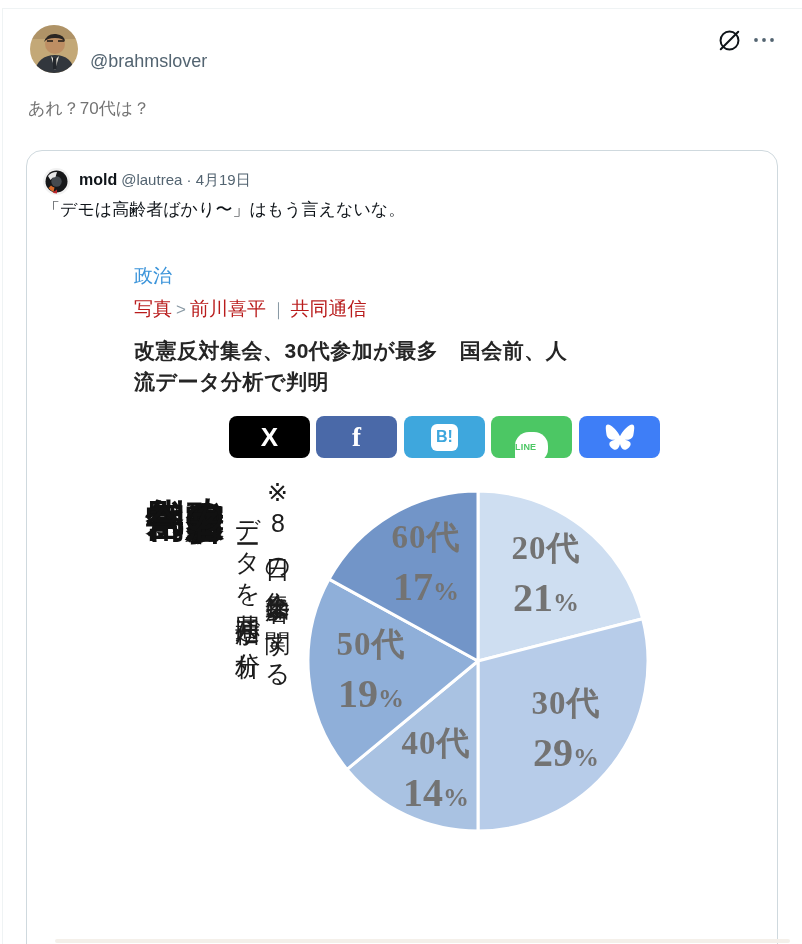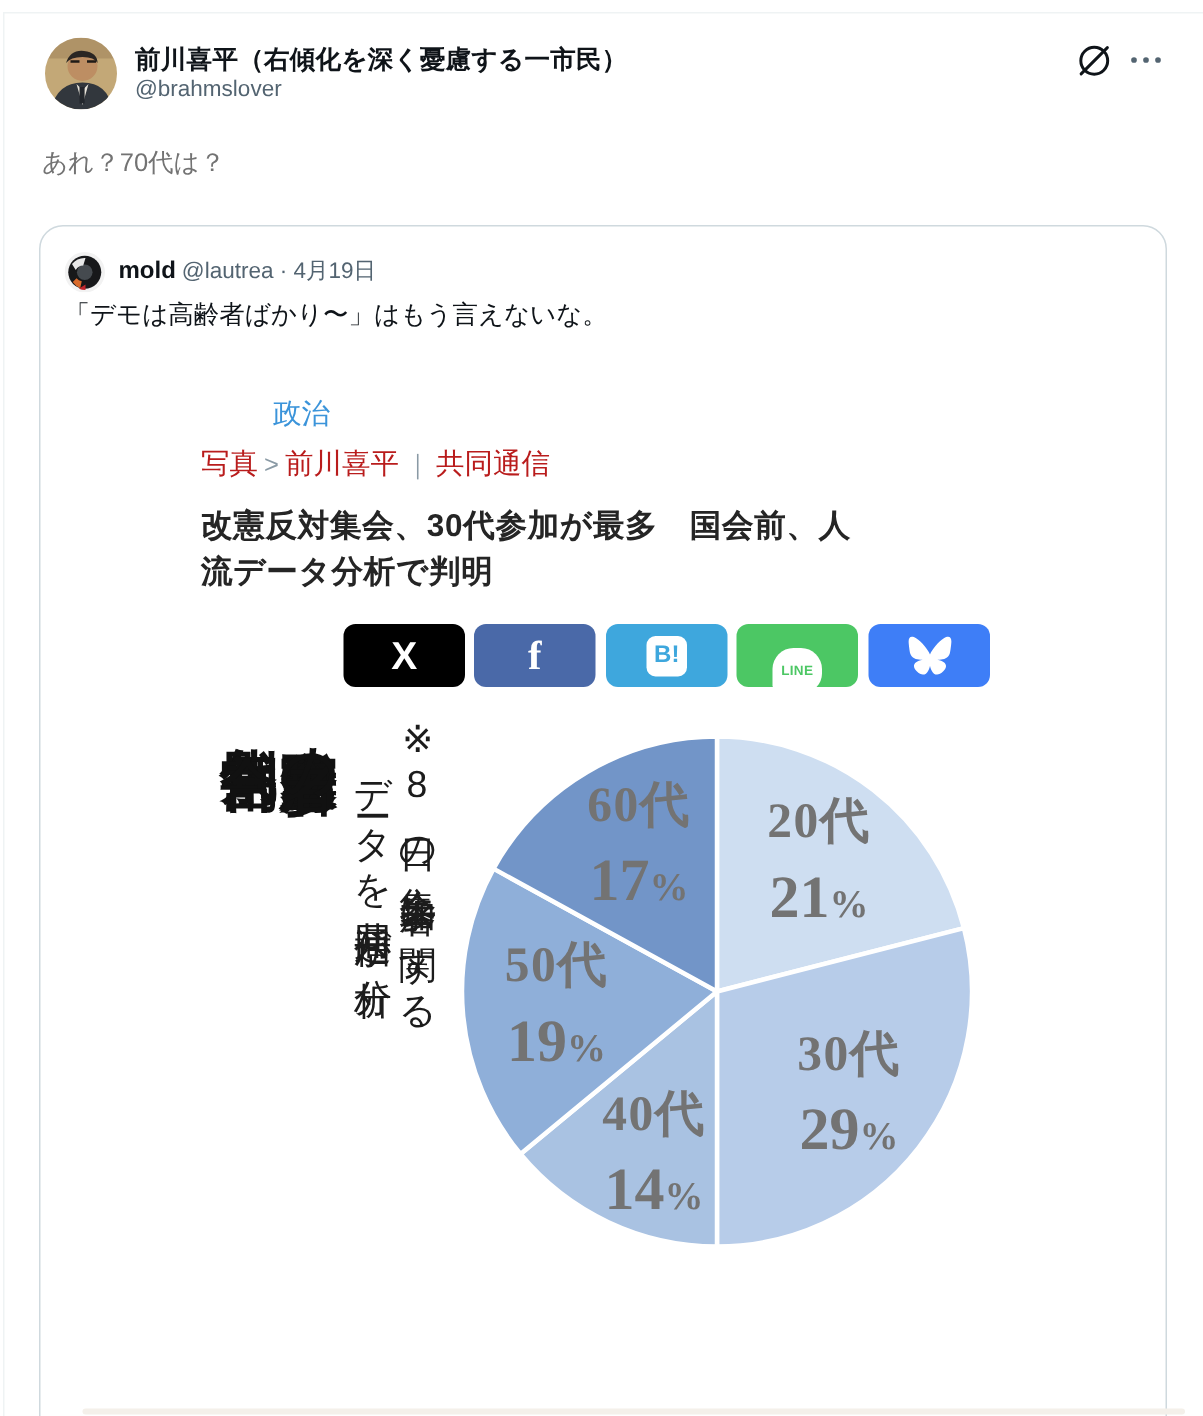--- a/index.html
+++ b/index.html
@@ -12,53 +12,53 @@
   .abs { position:absolute; }
 
   
   .top-divider { left:2px; top:8px; width:800px; height:1px; background:#eff3f4; }
   .left-divider { left:2px; top:8px; width:1px; height:936px; background:#eff3f4; }
   .bottom-strip { left:55px; top:939px; width:735px; height:4px; background:#f4f0ea; border-radius:3px; }
 
   
   .avatar-main { left:30px; top:25px; width:48px; height:48px; border-radius:50%; overflow:hidden; }
   .display-name { left:90px; top:28px; font-size:17px; font-weight:700; color:#0f1419; letter-spacing:.2px; }
-  .handle { left:90px; top:51px; font-size:15px; color:#536471; }
+  .handle { left:90px; top:51px; font-size:18px; color:#536471; }
   .grok-btn { left:714px; top:26px; width:30px; height:28px; display:flex; align-items:center; justify-content:center; cursor:pointer; background:none; border:none; }
   .more-btn { left:748px; top:26px; width:32px; height:28px; display:flex; align-items:center; justify-content:center; cursor:pointer; background:none; border:none; }
   .tweet-text { left:28px; top:97px; font-size:17px; color:#737373; }
 
   
   .quote-card {
     left:26px; top:150px; width:752px; height:926px;
     border:1px solid #cfd9de; border-radius:16px; background:#ffffff; cursor:pointer;
   }
   .q-avatar { left:16px; top:17px; width:27px; height:27px; border-radius:50%; overflow:hidden; }
   .q-name { left:52px; top:20px; font-size:16px; font-weight:700; color:#0f1419; }
   .q-meta { font-size:15px; font-weight:400; color:#536471; margin-left:4px; }
   .q-text { left:16px; top:47px; font-size:17px; color:#0f1419; }
 
   
-  .art-category { left:107px; top:112px; font-size:19px; color:#3b94da; cursor:pointer;margin-left:48px; }
+  .art-category { left:107px; top:112px; font-size:19px; color:#3b94da; cursor:pointer; }
   .art-breadcrumb { left:107px; top:145px; font-size:19px; color:#3b94da; }
   .art-breadcrumb .sep { color:#8a9aa5; font-size:17px; padding:0 4px; }
   .art-breadcrumb a { color:#b91c1c; text-decoration:none; cursor:pointer;font-family:Liberation Serif, serif; }
   .art-headline { left:107px; top:184px; width:560px; font-size:21px; font-weight:700;
                   line-height:31px; color:#252525; white-space:pre-line; letter-spacing:.5px; }
 
   
   .share-btn { top:265px; width:81px; height:42px; border:none; border-radius:8px;
                display:flex; align-items:center; justify-content:center; cursor:pointer; color:#fff; }
   .share-x { left:202px; } .share-fb { left:289px; } .share-ht { left:377px; }
   .share-ln { left:464px; } .share-bs { left:552px; }
   .glyph-x { font-size:26px; font-weight:800; color:#fff; font-family:"Liberation Sans",sans-serif; }
   .glyph-f { font-size:27px; font-weight:700; color:#fff; font-family:"Liberation Serif",serif; }
   .ht-box { width:27px; height:27px; background:#fff; border-radius:6px; display:flex; align-items:center; justify-content:center; }
   .ht-box span { color:#3ea7dd; font-weight:800; font-size:16px; }
-  .ln-bubble { width:33px; height:30px; background:#fff; border-radius:14px 14px 13px 5px; display:flex; align-items:center; justify-content:center;margin-top:20px; }
+  .ln-bubble { width:33px; height:30px; background:#fff; border-radius:14px 14px 13px 5px; display:flex; align-items:center; justify-content:flex-start;margin-top:20px; }
   .ln-bubble span { color:#4cc764; font-weight:800; font-size:9px; letter-spacing:.2px; }
 
   
   .v-col { writing-mode:vertical-rl; text-orientation:upright; color:#111; }
   .g-title-1 { left:158px; top:317px; font-size:38px; line-height:40px; font-weight:900; letter-spacing:1px; }
   .g-title-2 { left:118px; top:317px; font-size:38px; line-height:40px; font-weight:900; letter-spacing:1px; }
   .g-note-1  { left:236px; top:327px; font-size:25px; line-height:29px; font-weight:500; letter-spacing:2px; color:#1c1c1c; }
   .g-note-2  { left:206px; top:350px; font-size:25px; line-height:29px; font-weight:500; letter-spacing:2px; color:#1c1c1c; }
 
   .pie-wrap { left:251px; top:310px; width:400px; height:400px; }
@@ -85,21 +85,20 @@
       <rect width="48" height="48" fill="#c3a877"></rect>
       <rect x="0" y="0" width="48" height="14" fill="#8a6d4a" opacity=".35"></rect>
       <circle cx="25" cy="19" r="10" fill="#bd8e63"></circle>
       <path d="M14 17 q3 -9 12 -8 q9 1 9 8 q-2 -4 -10 -4 q-8 0 -11 4z" fill="#2a2623"></path>
       <path d="M4 48 q4 -18 21 -18 q17 0 20 18z" fill="#32373d"></path>
       <path d="M21 31 l4 4 l4 -4 l-4 14z" fill="#e8e4da"></path>
       <rect x="23" y="33" width="3.4" height="11" fill="#23272c"></rect>
       <path d="M17 16 h6 M28 16 h6" stroke="#1e1a17" stroke-width="1.6" fill="none"></path>
     </svg>
   </div>
-  <div class="abs display-name">前川喜平（右傾化を深く憂慮する一市民）</div>
   <div class="abs handle">@brahmslover</div>
 
   <button class="abs grok-btn">
     <svg width="25" height="25" viewBox="0 0 24 24">
       <circle cx="12" cy="12" r="8.6" fill="none" stroke="#0f1419" stroke-width="1.9"></circle>
       <line x1="3.6" y1="20.4" x2="20.4" y2="3.6" stroke="#0f1419" stroke-width="1.9" stroke-linecap="round"></line>
     </svg>
   </button>
   <button class="abs more-btn">
     <svg width="22" height="6" viewBox="0 0 22 6">

